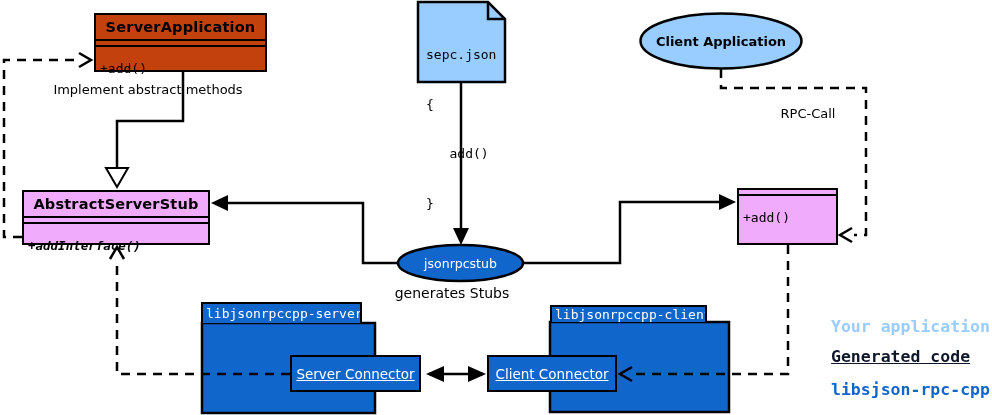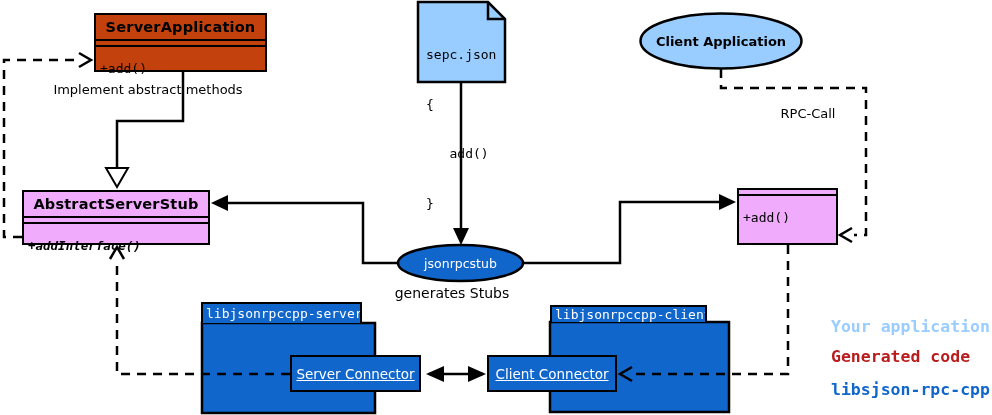--- a/index.html
+++ b/index.html
@@ -53,21 +53,21 @@
     font-family:"DejaVu Sans Mono", monospace; font-size:13px; line-height:16.5px;
     white-space:pre;
   }
 
   
   .legend-item {
     position:absolute; left:831px; font-family:"DejaVu Sans Mono", monospace;
     font-weight:bold; font-size:16.5px; white-space:nowrap;
   }
   .lg-app { color:#99CCFF; }
-  .lg-gen { color:#b91c1c; }
+  .lg-gen { color:#0f172a;text-decoration:underline; }
   .lg-lib { color:#1166CC; }
 </style>
 </head>
 <body>
 
 <div class="stage">
 
   <svg class="wires" width="992" height="415" viewBox="0 0 992 415">
 
     <rect x="202" y="323" width="173" height="90" fill="#1166CC" stroke="#000" stroke-width="2.5"></rect>

